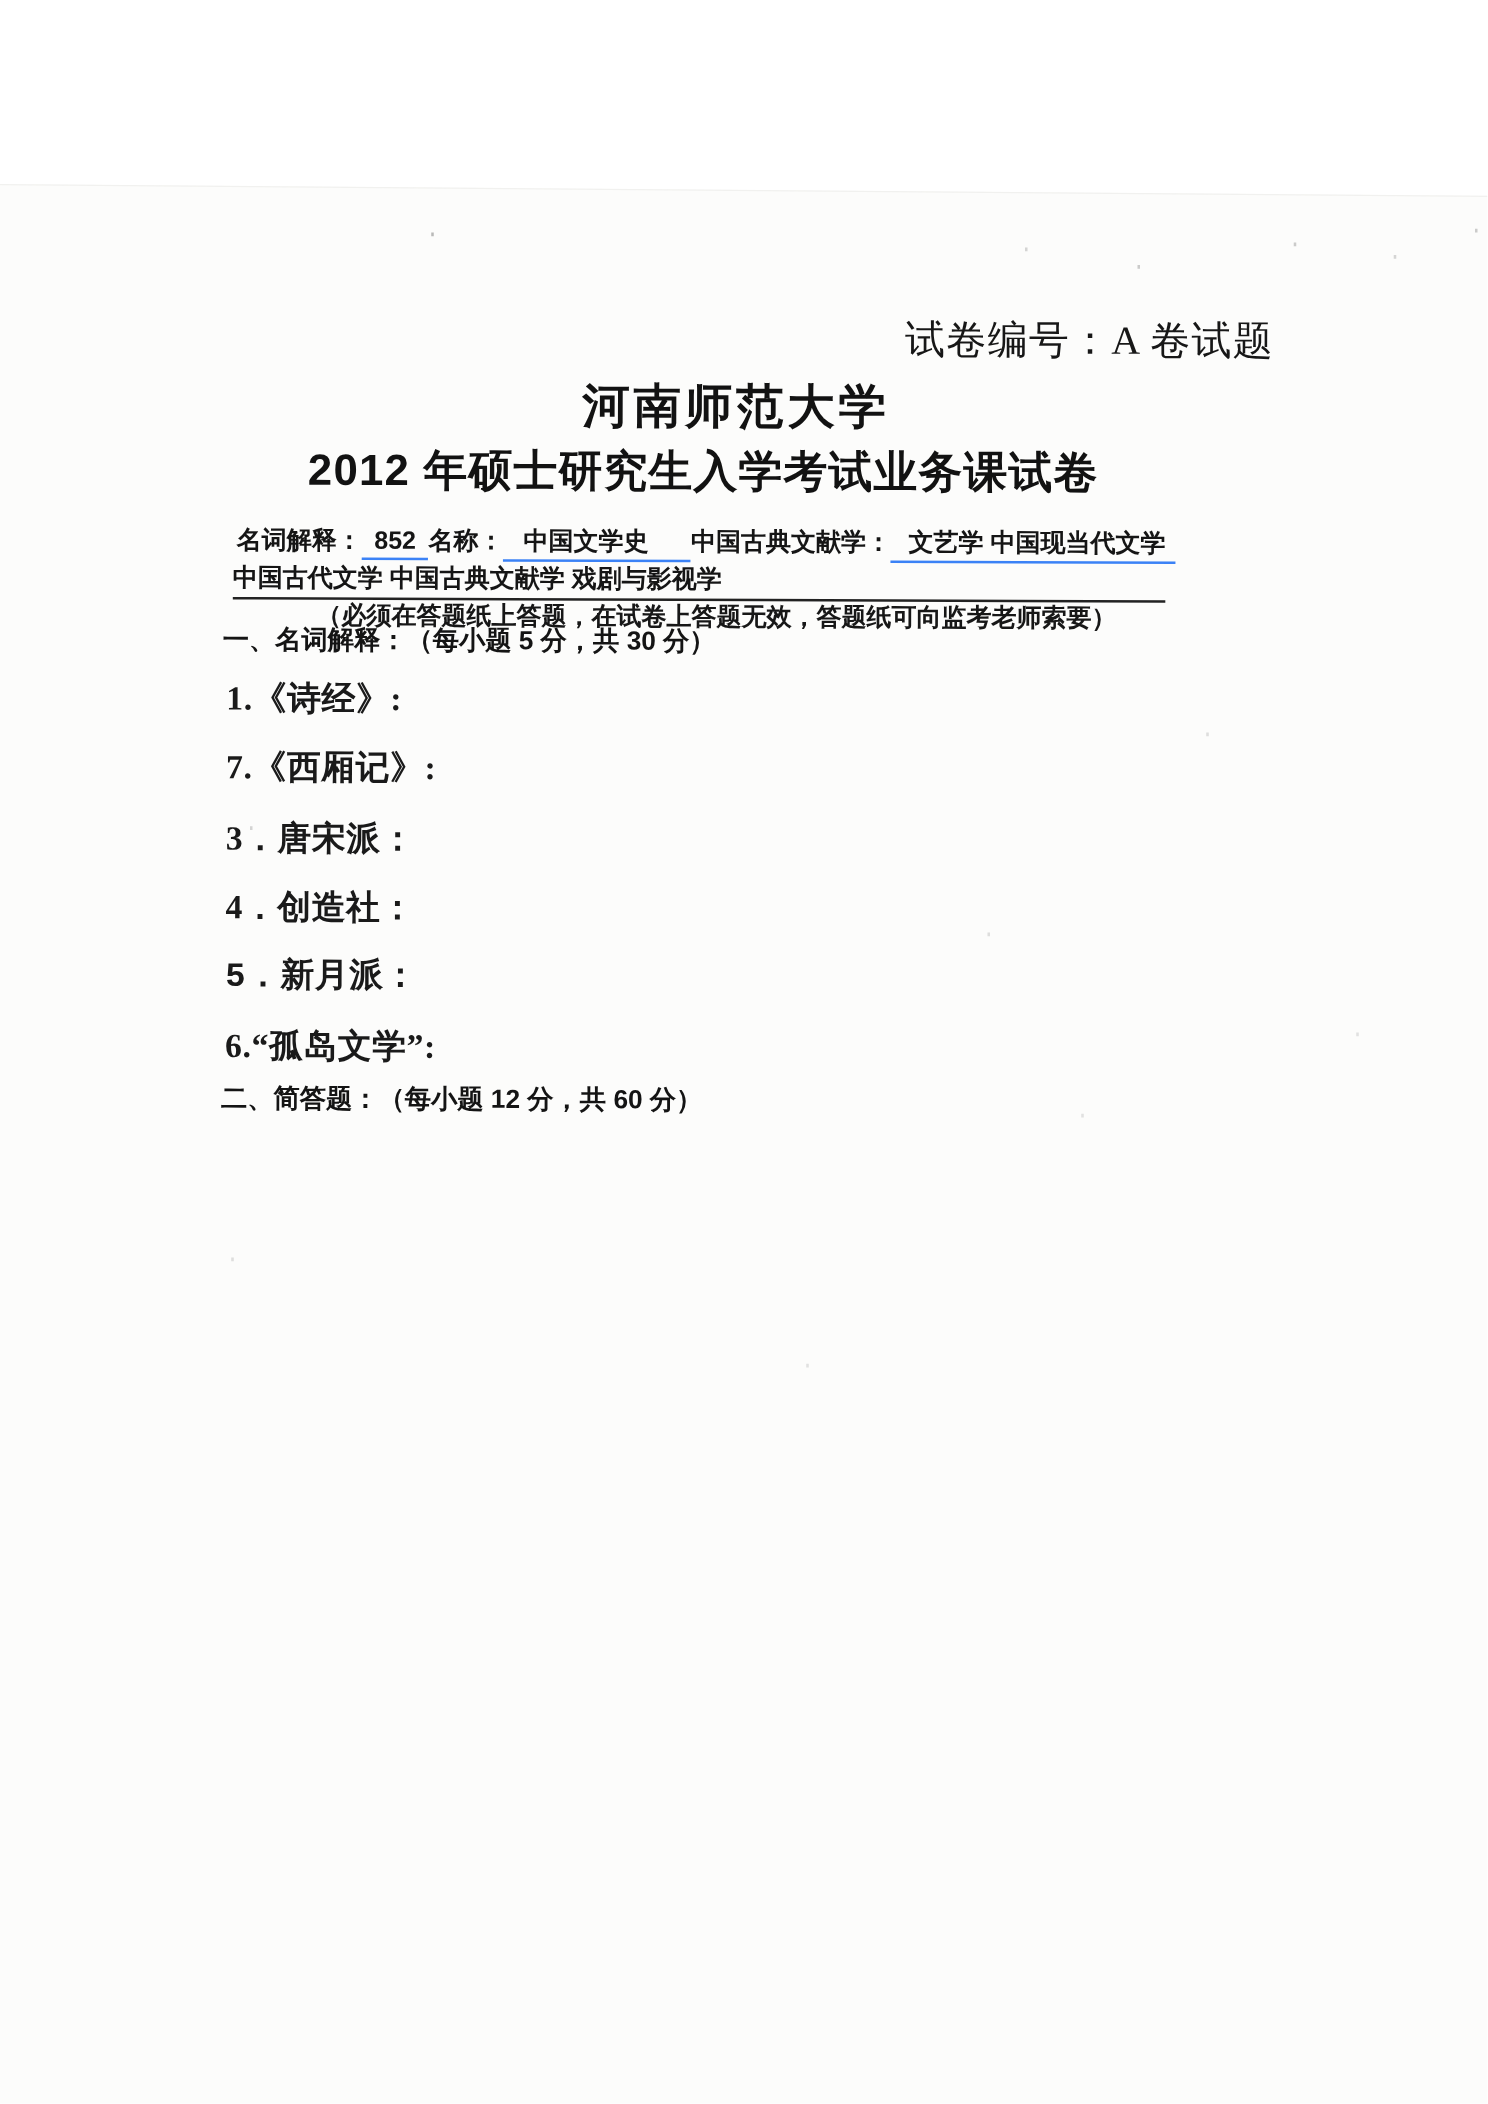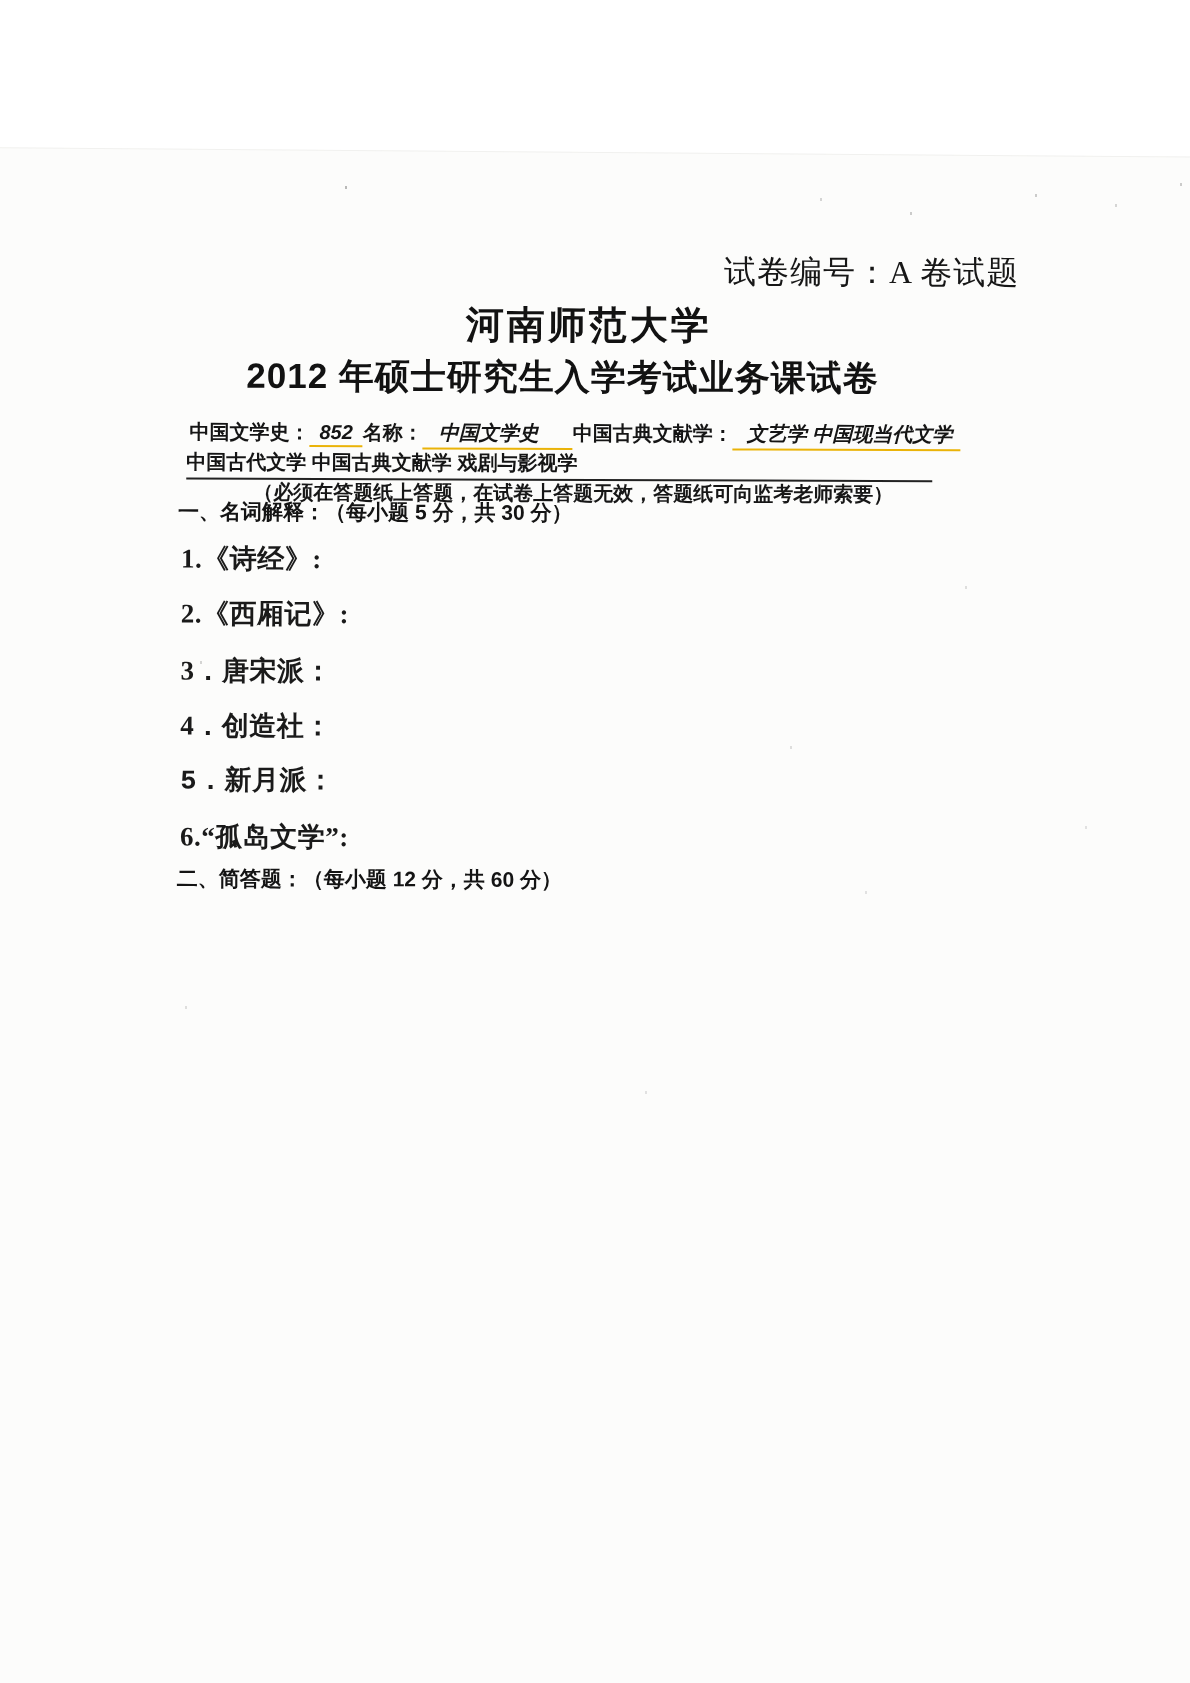--- a/index.html
+++ b/index.html
@@ -98,23 +98,22 @@
     width: 800px;
     font-family: "Liberation Sans", "DejaVu Sans", sans-serif;
     font-weight: 700;
     font-size: 20px;
     color: #151515;
     display: flex;
     align-items: baseline;
     white-space: nowrap;
   }
   .subject-line1 .ufield {
-    border-bottom: 2px solid #eab308;
+    border-bottom: 2px solid #3b82f6;
     padding: 0 10px 1px 10px;
-    font-style: italic;
   }
   .subject-line1 .ufield.name-field { padding: 0 34px 1px 16px; }
   .subject-line1 .ufield.major-field { padding: 0 8px 1px 14px; }
   .subject-line2 {
     position: absolute;
     left: 185px;
     top: 450px;
     width: 746px;
     border-bottom: 2px solid #222;
     padding-bottom: 2px;
@@ -171,37 +170,37 @@
 
   <div class="content">
 
     <div class="paper-no">试卷编号：A 卷试题</div>
 
     <div class="university">河南师范大学</div>
 
     <div class="exam-title">2012 年硕士研究生入学考试业务课试卷</div>
 
     <div class="subject-line1">
-      <span class="lbl">中国文学史：</span>
+      <span class="lbl">名词解释：</span>
       <span class="ufield code-field">852</span>
       <span class="lbl">名称：</span>
       <span class="ufield name-field">中国文学史</span>
       <span class="lbl">中国古典文献学：</span>
       <span class="ufield major-field">文艺学 中国现当代文学</span>
     </div>
 
     <div class="subject-line2">中国古代文学 中国古典文献学 戏剧与影视学</div>
 
     <div class="notice">（必须在答题纸上答题，在试卷上答题无效，答题纸可向监考老师索要）</div>
 
     <div class="section-title sec-1">一、名词解释：（每小题 5 分，共 30 分）</div>
 
     <div class="question q-1">1.《诗经》:</div>
 
-    <div class="question q-2">2.《西厢记》:</div>
+    <div class="question q-2">7.《西厢记》:</div>
 
     <div class="question q-3">3．唐宋派：</div>
 
     <div class="question q-4">4．创造社：</div>
 
     <div class="question q-5">5．新月派：</div>
 
     <div class="question q-6">6.“孤岛文学”:</div>
 
     <div class="section-title sec-2">二、简答题：（每小题 12 分，共 60 分）</div>

